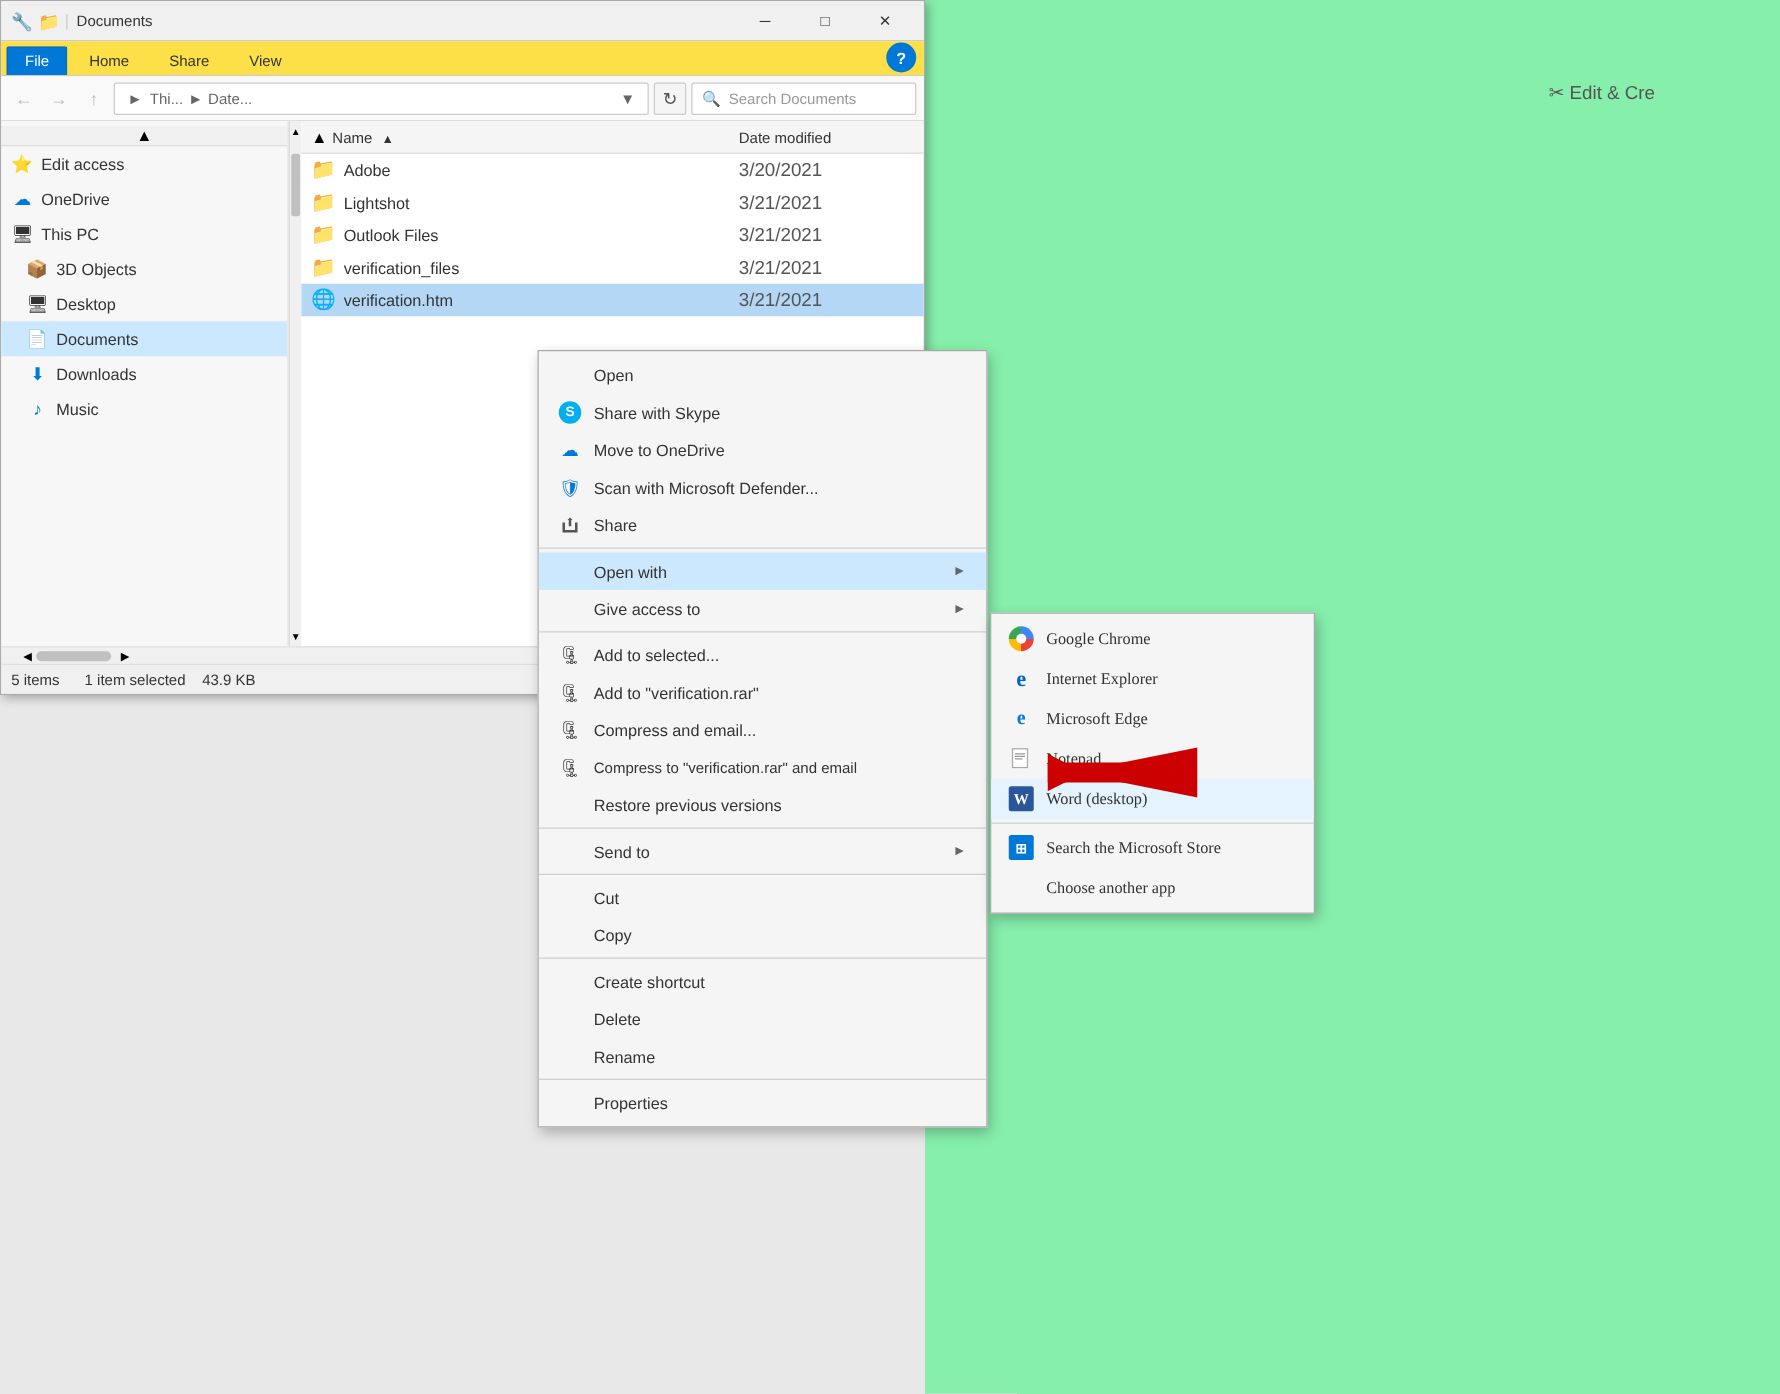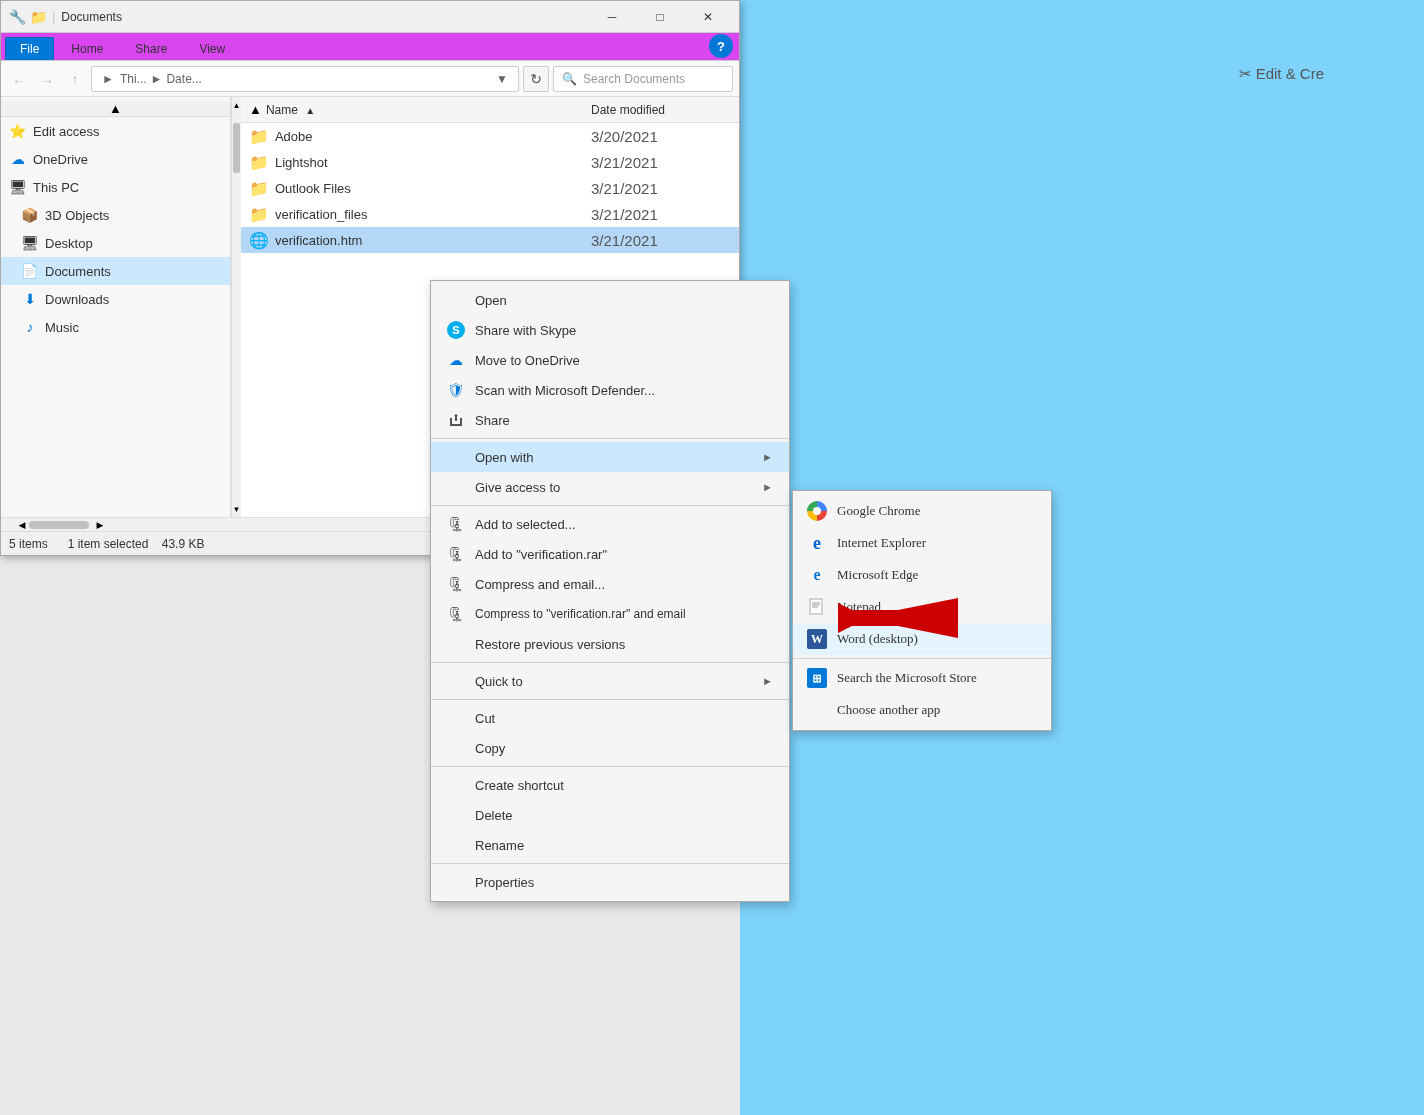--- a/index.html
+++ b/index.html
@@ -66,21 +66,21 @@
       justify-content: center;
       cursor: pointer;
       font-size: 12px;
       color: #333;
       border: none;
       background: transparent;
     }
 
     
     .ribbon-tabs {
-      background: #d946ef;
+      background: #fde047;
       display: flex;
       align-items: flex-end;
       border-bottom: 1px solid #ccc;
       padding: 0 4px;
       height: 28px;
     }
     .ribbon-tab {
       padding: 4px 14px;
       font-size: 12px;
       cursor: pointer;
@@ -395,21 +395,21 @@
     }
     .sidebar-indent1 { padding-left: 20px; }
 
     
     .bg-panel {
       position: absolute;
       top: 0;
       left: 740px;
       right: 0;
       bottom: 0;
-      background: #7dd3fc;
+      background: #86efac;
     }
   </style>
 </head>
 <body>
 
 <div class="bg-panel">
   <div class="bg-text">✂ Edit &amp; Cre</div>
 </div>
 
 <div class="explorer-window">
@@ -638,21 +638,21 @@
   <div class="ctx-item">
     <span class="ctx-icon"></span>
     <span>Restore previous versions</span>
   </div>
 
   <div class="ctx-divider"></div>
 
   <div class="ctx-item has-sub">
     <div class="ctx-label-wrap">
       <span class="ctx-icon"></span>
-      <span>Quick to</span>
+      <span>Send to</span>
     </div>
     <span class="ctx-sub-arrow">►</span>
   </div>
 
   <div class="ctx-divider"></div>
 
   <div class="ctx-item">
     <span class="ctx-icon"></span>
     <span>Cut</span>
   </div>

